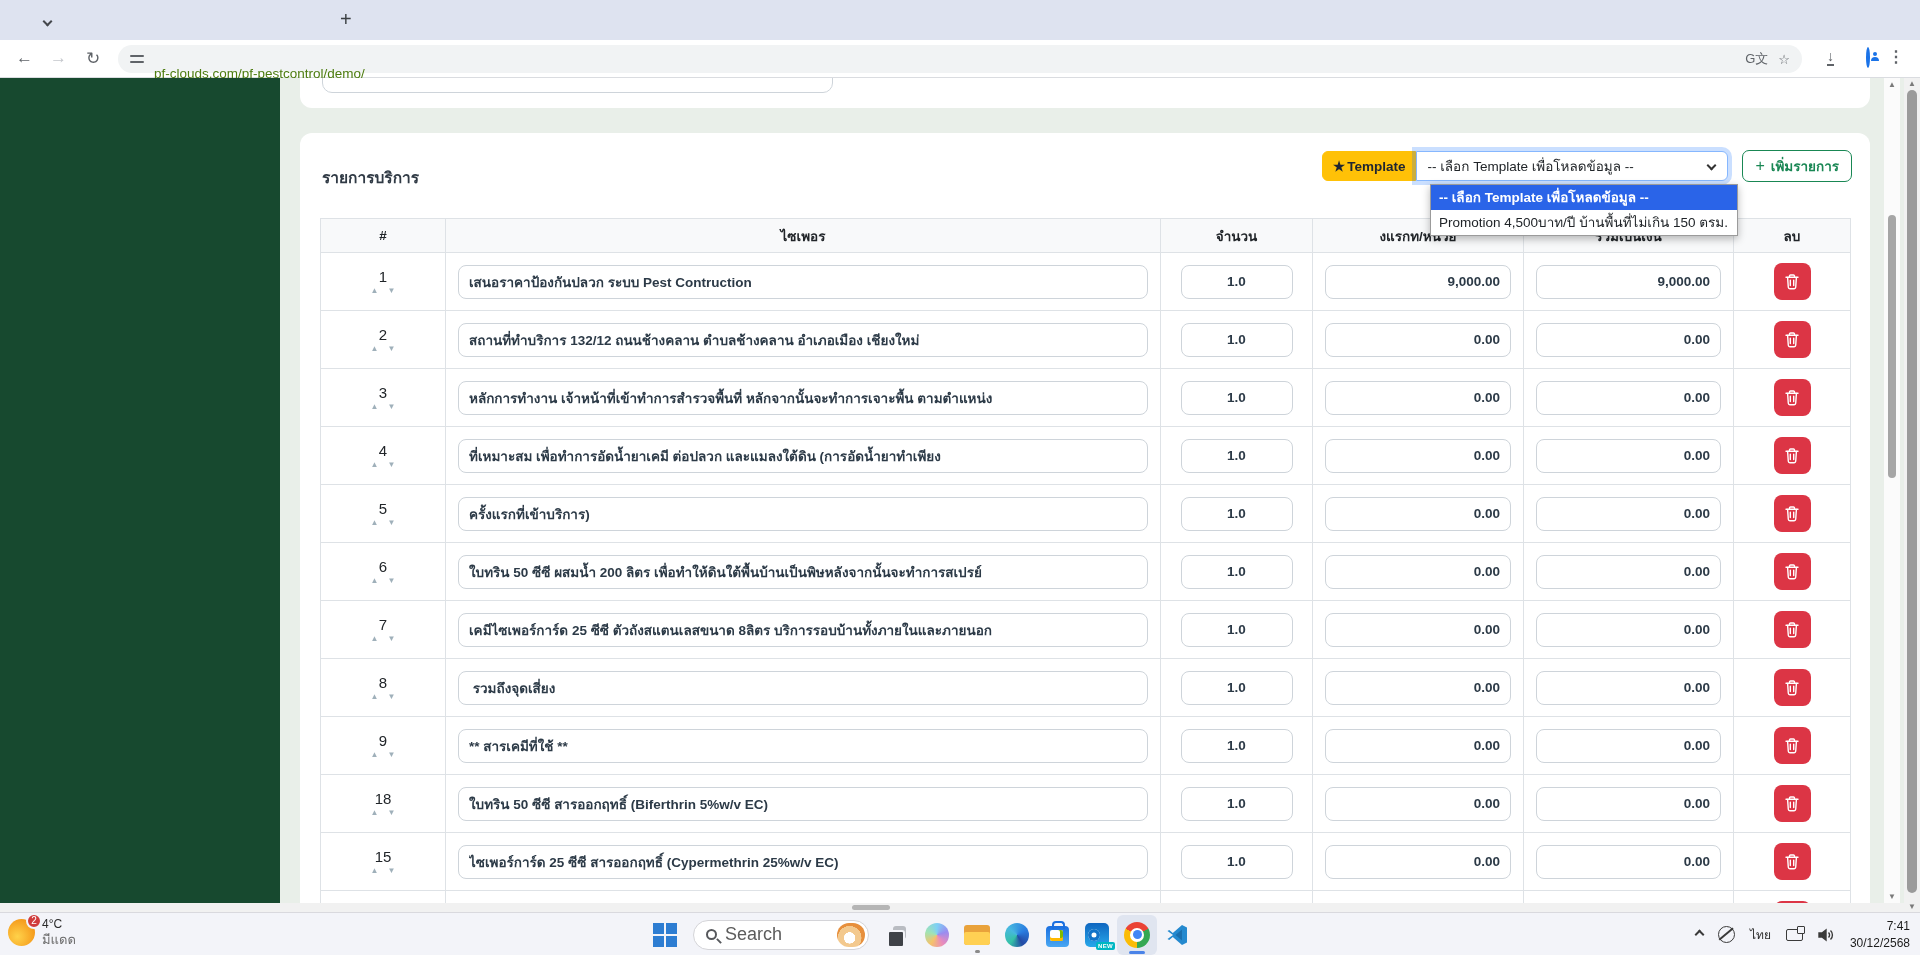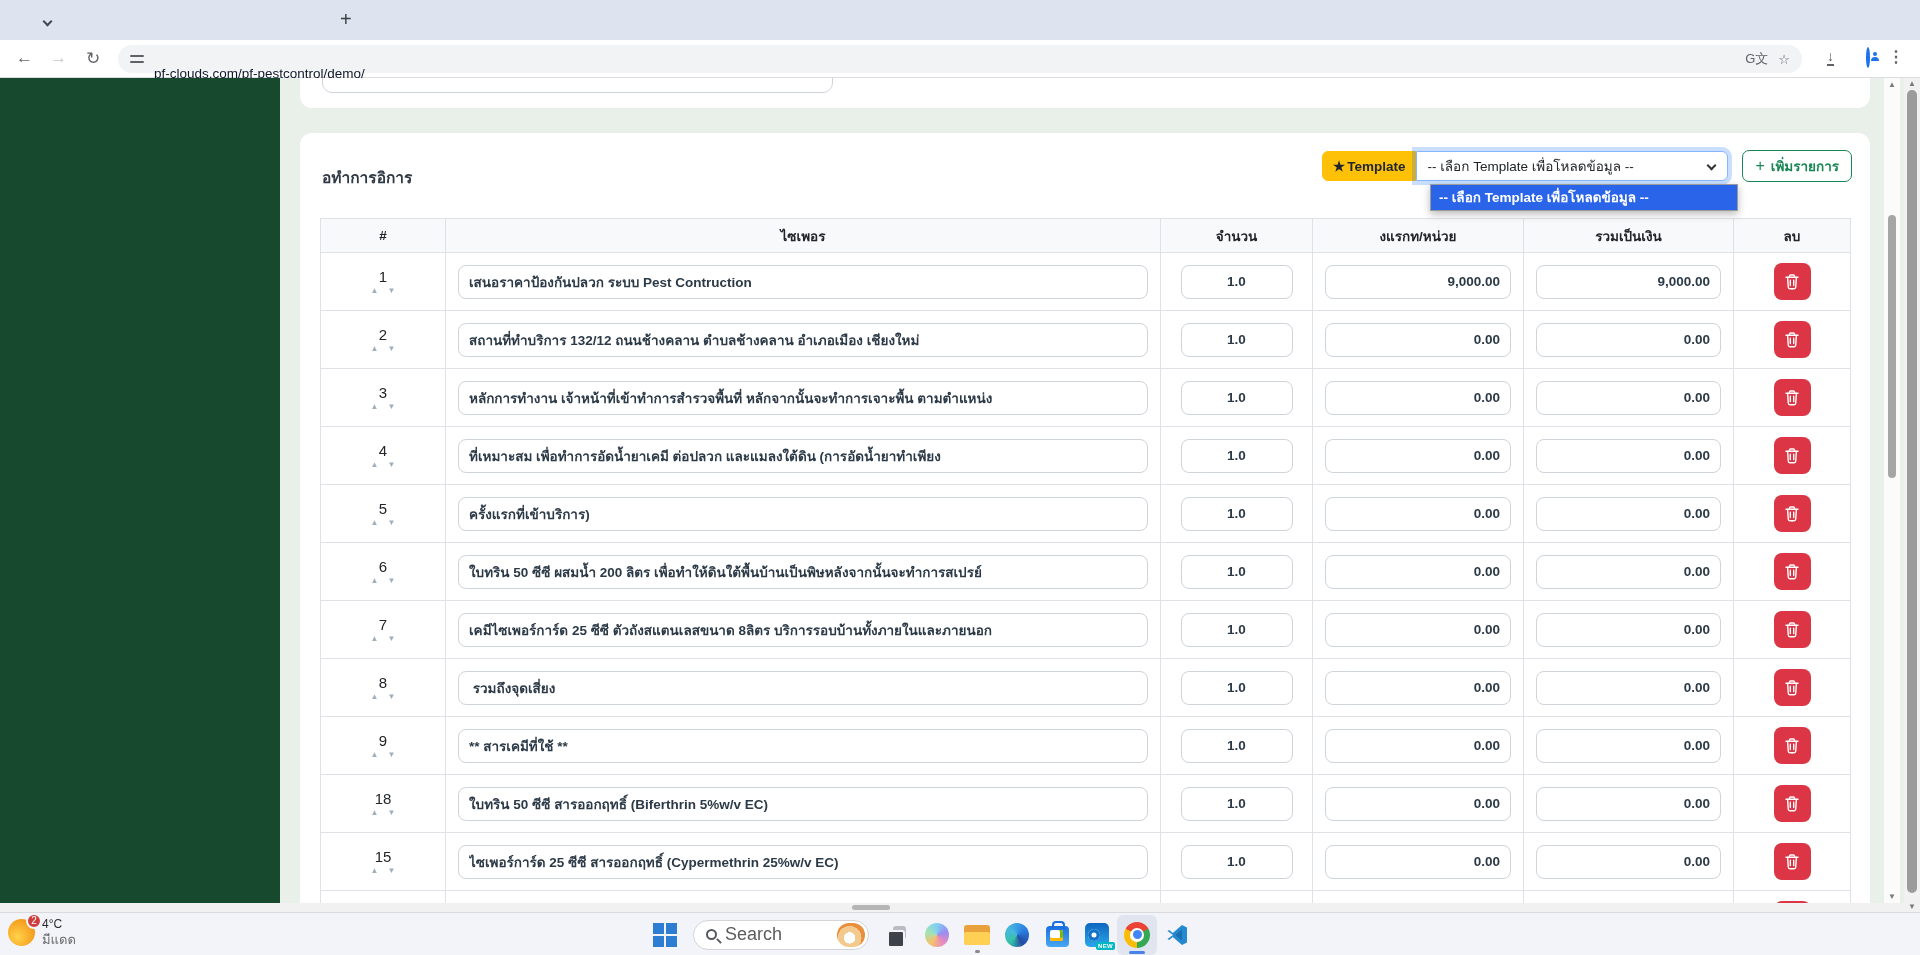--- a/index.html
+++ b/index.html
@@ -19,21 +19,21 @@
   .tab-title { font-size:12.5px; color:#202124; white-space:nowrap; overflow:hidden; flex:1; }
   .tab-close { font-size:16px; color:#5f6368; cursor:pointer; line-height:1; }
   .new-tab { position:absolute; left:340px; top:8px; font-size:20px; color:#3c4043; background:transparent; border:none; cursor:pointer; }
 
   .toolbar { position:absolute; left:0; top:40px; width:1920px; height:38px; background:#fff; border-bottom:1px solid #dadce0; }
   .nav-ic { position:absolute; top:48px; font-size:17px; color:#5f6368; background:none; border:none; cursor:pointer; }
   .urlbar { position:absolute; left:118px; top:45px; width:1684px; height:28px; background:#f1f3f4; border-radius:14px; display:flex; align-items:center; padding:0 12px; gap:10px; }
   .siteinfo { width:14px; height:12px; position:relative; flex:0 0 auto; }
   .siteinfo::before, .siteinfo::after { content:""; position:absolute; left:0; width:14px; height:2px; background:#5f6368; border-radius:1px; }
   .siteinfo::before { top:2px; } .siteinfo::after { top:8px; }
-  .url-text { font-size:13.5px; color:#0f172a; flex:1;margin-top:29px; }
+  .url-text { font-size:13.5px; color:#4d7c0f; flex:1;margin-top:29px; }
   .urlbar .mini { font-size:13px; color:#5f6368; }
   .tool-right { position:absolute; top:47px; font-size:16px; color:#5f6368; background:none; border:none; cursor:pointer; }
   .dl-ic { display:inline-block; border-bottom:2px solid #5f6368; padding-bottom:1px; font-size:14px; line-height:1; }
   .profile-ic { width:18px; height:18px; border:2px solid #1a73e8; border-radius:50%; position:relative; }
   .profile-ic::before { content:""; position:absolute; left:5px; top:3px; width:4px; height:4px; border-radius:50%; background:#1a73e8; }
   .profile-ic::after { content:""; position:absolute; left:3px; top:8px; width:8px; height:4px; border-radius:4px 4px 0 0; background:#1a73e8; }
 
   
   .viewport { position:absolute; left:0; top:78px; width:1920px; height:825px; background:#e9efe9; overflow:hidden; }
   .sidebar { position:absolute; left:0; top:0; width:280px; height:100%; background:#17492f; }
@@ -151,39 +151,40 @@
 
   <div class="viewport">
     <div class="sidebar"></div>
 
     <div class="card-top">
       <div class="partial-input"></div>
     </div>
 
     <div class="card-main">
       <div class="card-head">
-        <div class="section-title">อทำการอิการ</div>
+        <div class="section-title">รายการบริการ</div>
         <div class="controls">
           <button class="tpl-btn">
             <span>★</span>
               <span>Template</span>
           </button>
           <div class="tpl-select">
             <span>-- เลือก Template เพื่อโหลดข้อมูล --</span>
             <span class="chev down"></span>
           </div>
           <button class="add-btn">
             <span class="plus">+</span>
               <span>เพิ่มรายการ</span>
           </button>
         </div>
       </div>
 
       <div class="dropdown">
         <div class="opt selected">-- เลือก Template เพื่อโหลดข้อมูล --</div>
+        <div class="opt">Promotion 4,500บาท/ปี บ้านพื้นที่ไม่เกิน 150 ตรม.</div>
       </div>
 
       <table class="items">
         <colgroup>
             <col style="width:125px">
             <col style="width:715px">
             <col style="width:152px">
             <col style="width:211px">
             <col style="width:210px">
             <col style="width:117px">
@@ -686,14 +687,31 @@
           <span class="chrome-ic"></span>
         </div>
       <div class="app">
         <svg width="24" height="24" viewBox="0 0 24 24">
             <path fill="#2489cf" d="M17 2l5 2.4v15.2L17 22l-9.2-8L4.2 17l-1.7-1L8 12 2.5 8l1.7-1L7.8 10 17 2zм0 0"></path>
             <path fill="#1b6fae" d="M17 6.5v11L10.5 12 17 6.5z"></path>
           </svg>
       </div>
     </div>
 
+    <div class="tray">
+      <span class="chev up" style="border-color:#3a3a3a;"></span>
+      <span class="slashcircle"></span>
+      <span class="lang">ไทย</span>
+      <span class="monitor"></span>
+      <svg width="17" height="14" viewBox="0 0 17 14">
+          <g fill="none" stroke="#3a3a3a" stroke-width="1.4">
+            <path d="M1 5v4h3l4 3V2L4 5H1z" fill="#3a3a3a"></path>
+            <path d="M10.5 4.5a3.5 3.5 0 0 1 0 5"></path>
+            <path d="M12.5 2.5a6.2 6.2 0 0 1 0 9"></path>
+          </g>
+        </svg>
+      <div class="clock">
+        <div>7:41</div>
+        <div>30/12/2568</div>
+      </div>
+    </div>
   </div>
 </div>
 
 </body></html>

